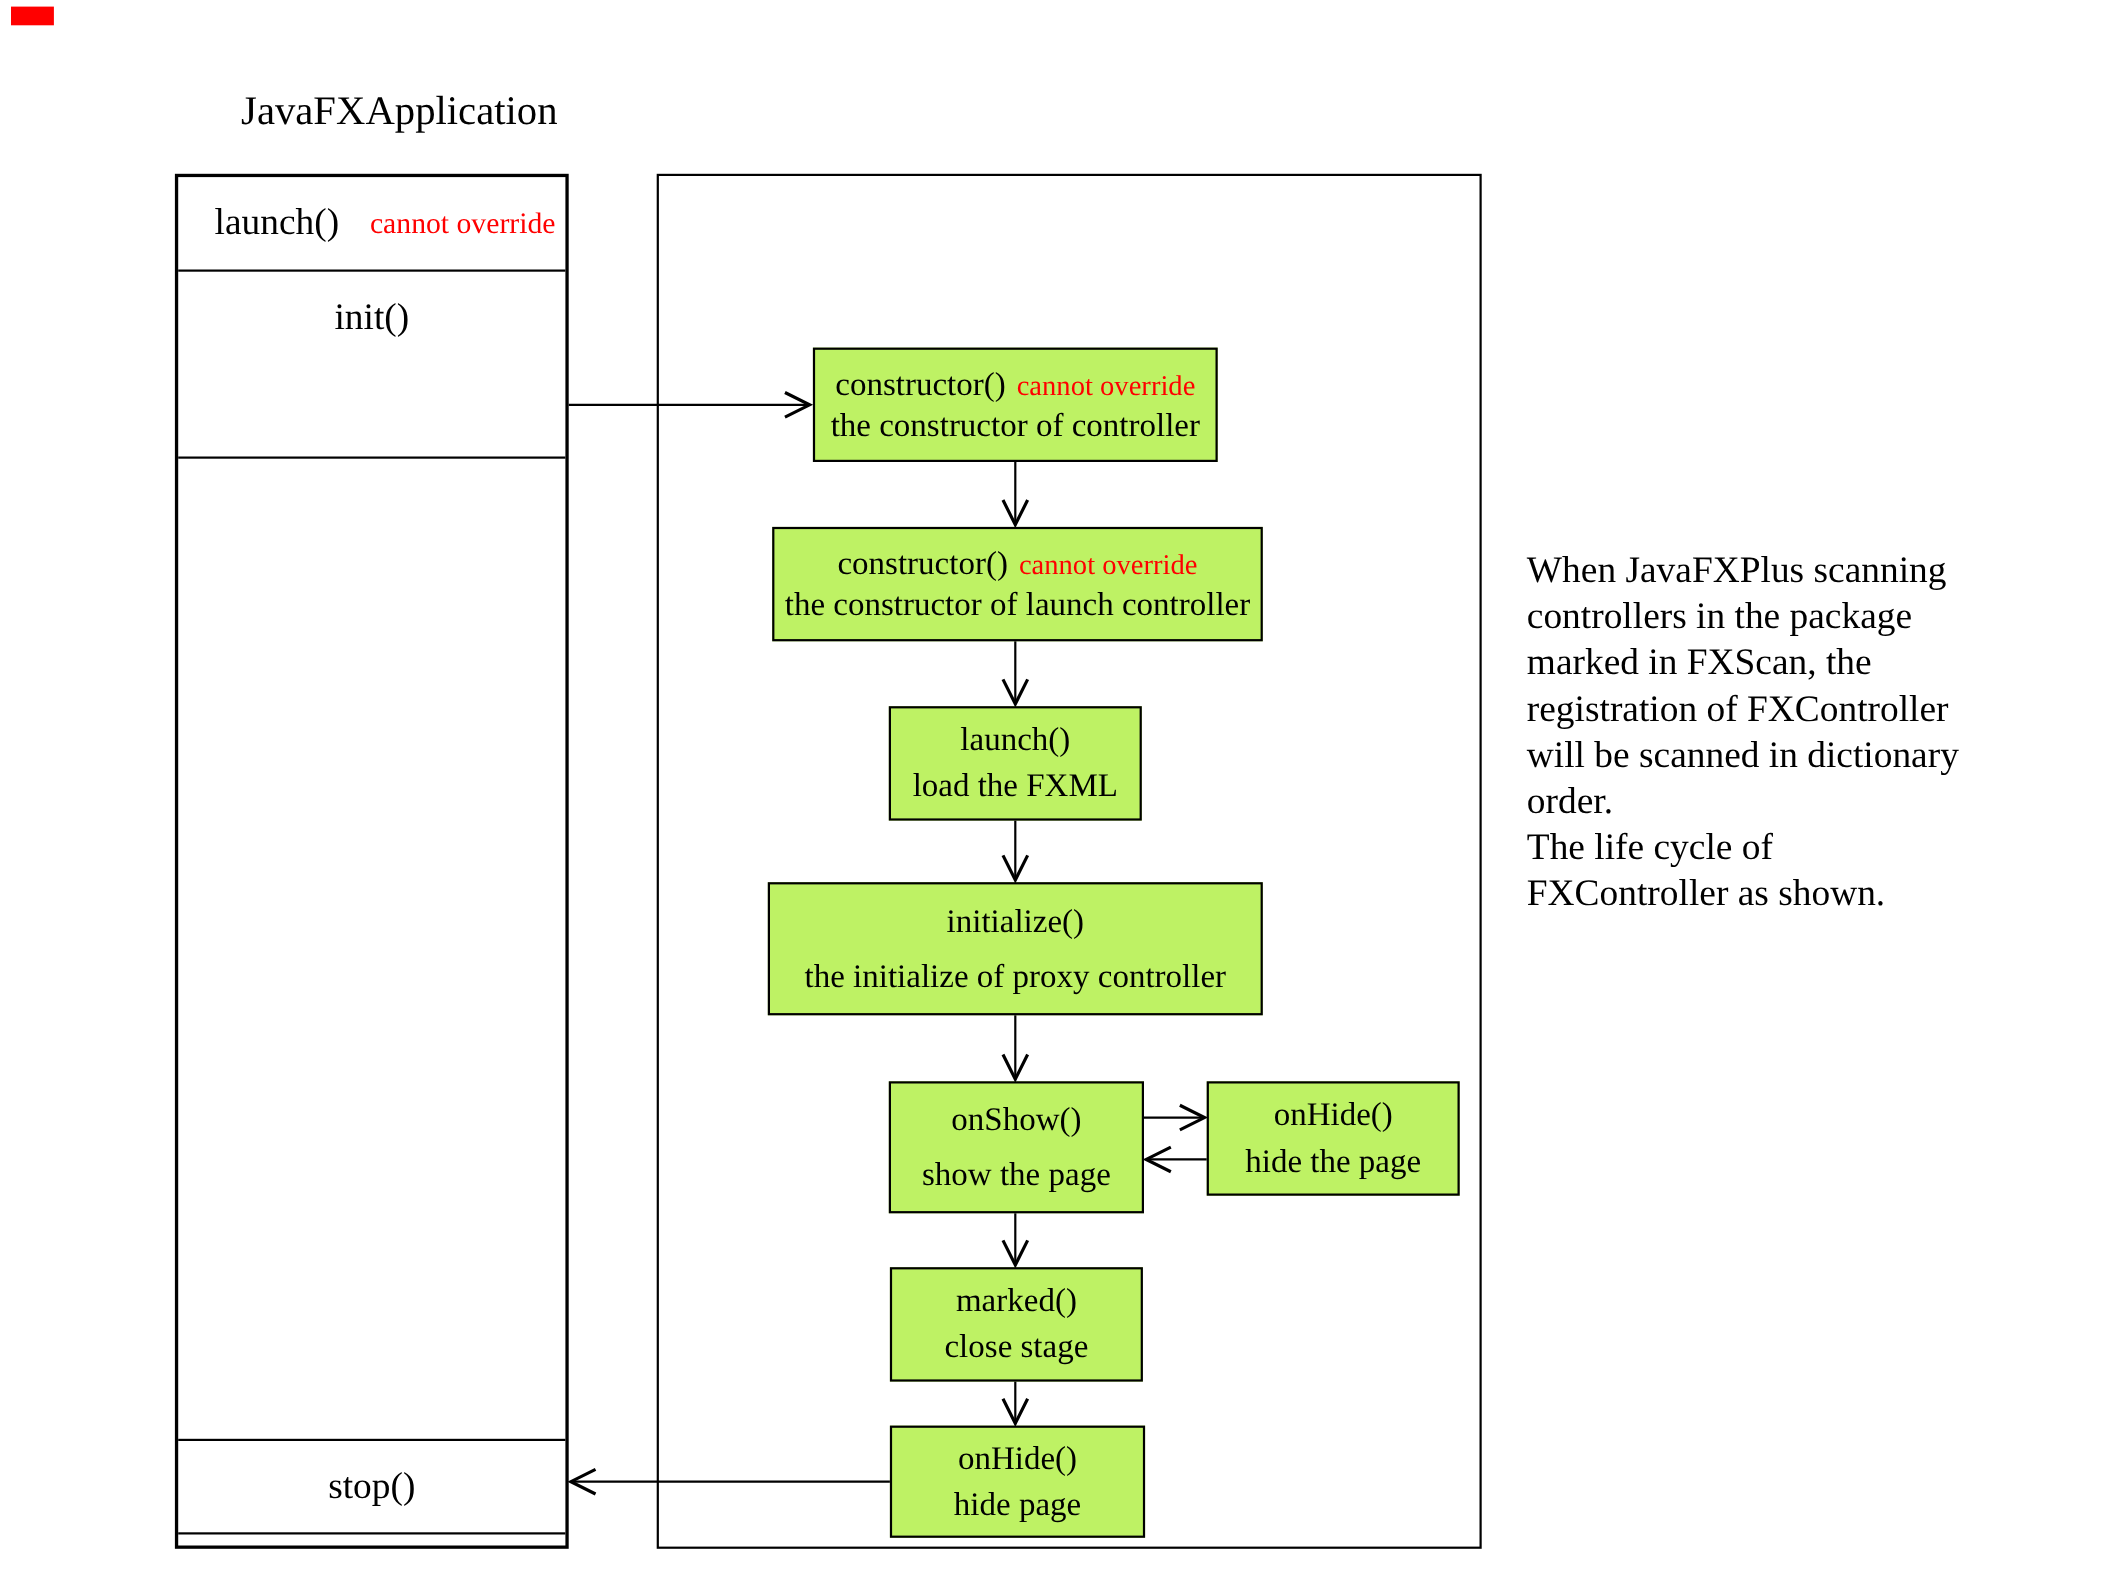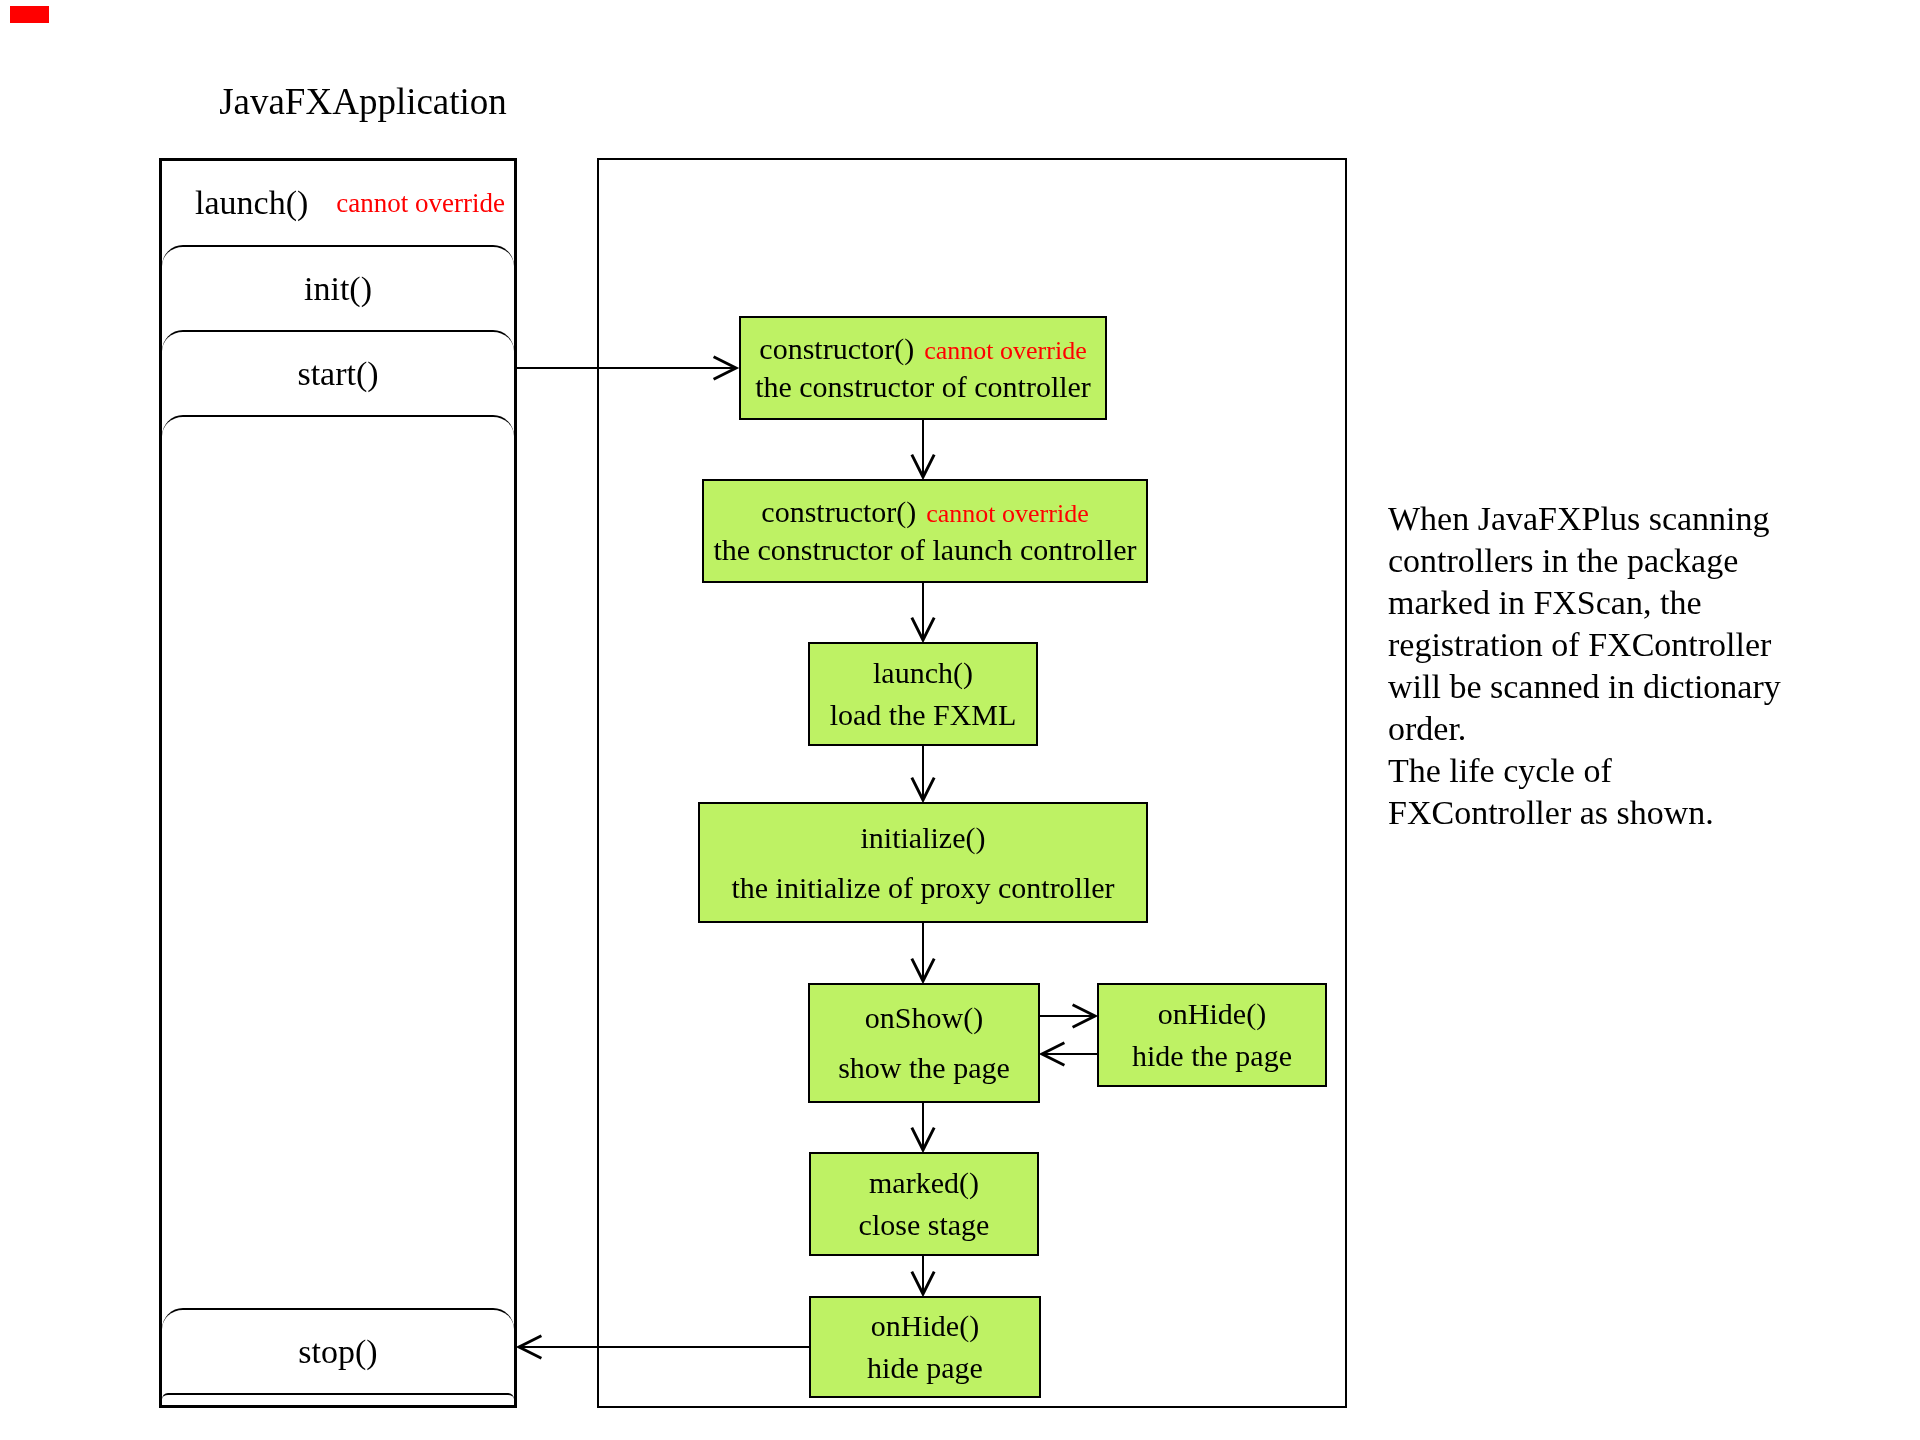--- a/index.html
+++ b/index.html
@@ -33,21 +33,21 @@
   #app-class {
     left: 159px; top: 158px; width: 358px; height: 1250px;
     border: 3px solid #000; box-sizing: border-box;
   }
   .app-row {
     position: absolute; left: 0; right: 0;
     box-sizing: border-box;
     display: flex; align-items: center; justify-content: center;
     font-size: 34px;
   }
-  .app-row.divided { border-top: 2px solid #000; border-radius: 21px; }
+  .app-row.divided { border-top: 2px solid #000; }
   #row-launch { top: 0; height: 84px; justify-content: center; padding-left: 24px; }
   #row-init   { top: 84px;  height: 85px; }
   #row-start  { top: 169px; height: 85px; }
   #row-spacer { top: 254px; height: 893px; }
   #row-stop   { top: 1147px; height: 85px; }
   #row-tail   { top: 1232px; height: 12px; }
   .red-note { color: #ff0000; font-size: 27px; margin-left: 28px; white-space: nowrap; }
 
   
   #controller-box {
@@ -99,23 +99,20 @@
 
   <div class="abs lane-title" id="app-title">JavaFXApplication</div>
 
   <div class="abs" id="app-class">
     <div class="app-row" id="row-launch">
       <span>launch()</span>
       <span class="red-note">cannot override</span>
     </div>
     <div class="app-row divided" id="row-init">
       <span>init()</span>
-    </div>
-    <div class="app-row divided" id="row-start">
-      <span>start()</span>
     </div>
     <div class="app-row divided" id="row-spacer"></div>
     <div class="app-row divided" id="row-stop">
       <span>stop()</span>
     </div>
     <div class="app-row divided" id="row-tail"></div>
   </div>
 
   <div class="abs" id="controller-box"></div>
 

